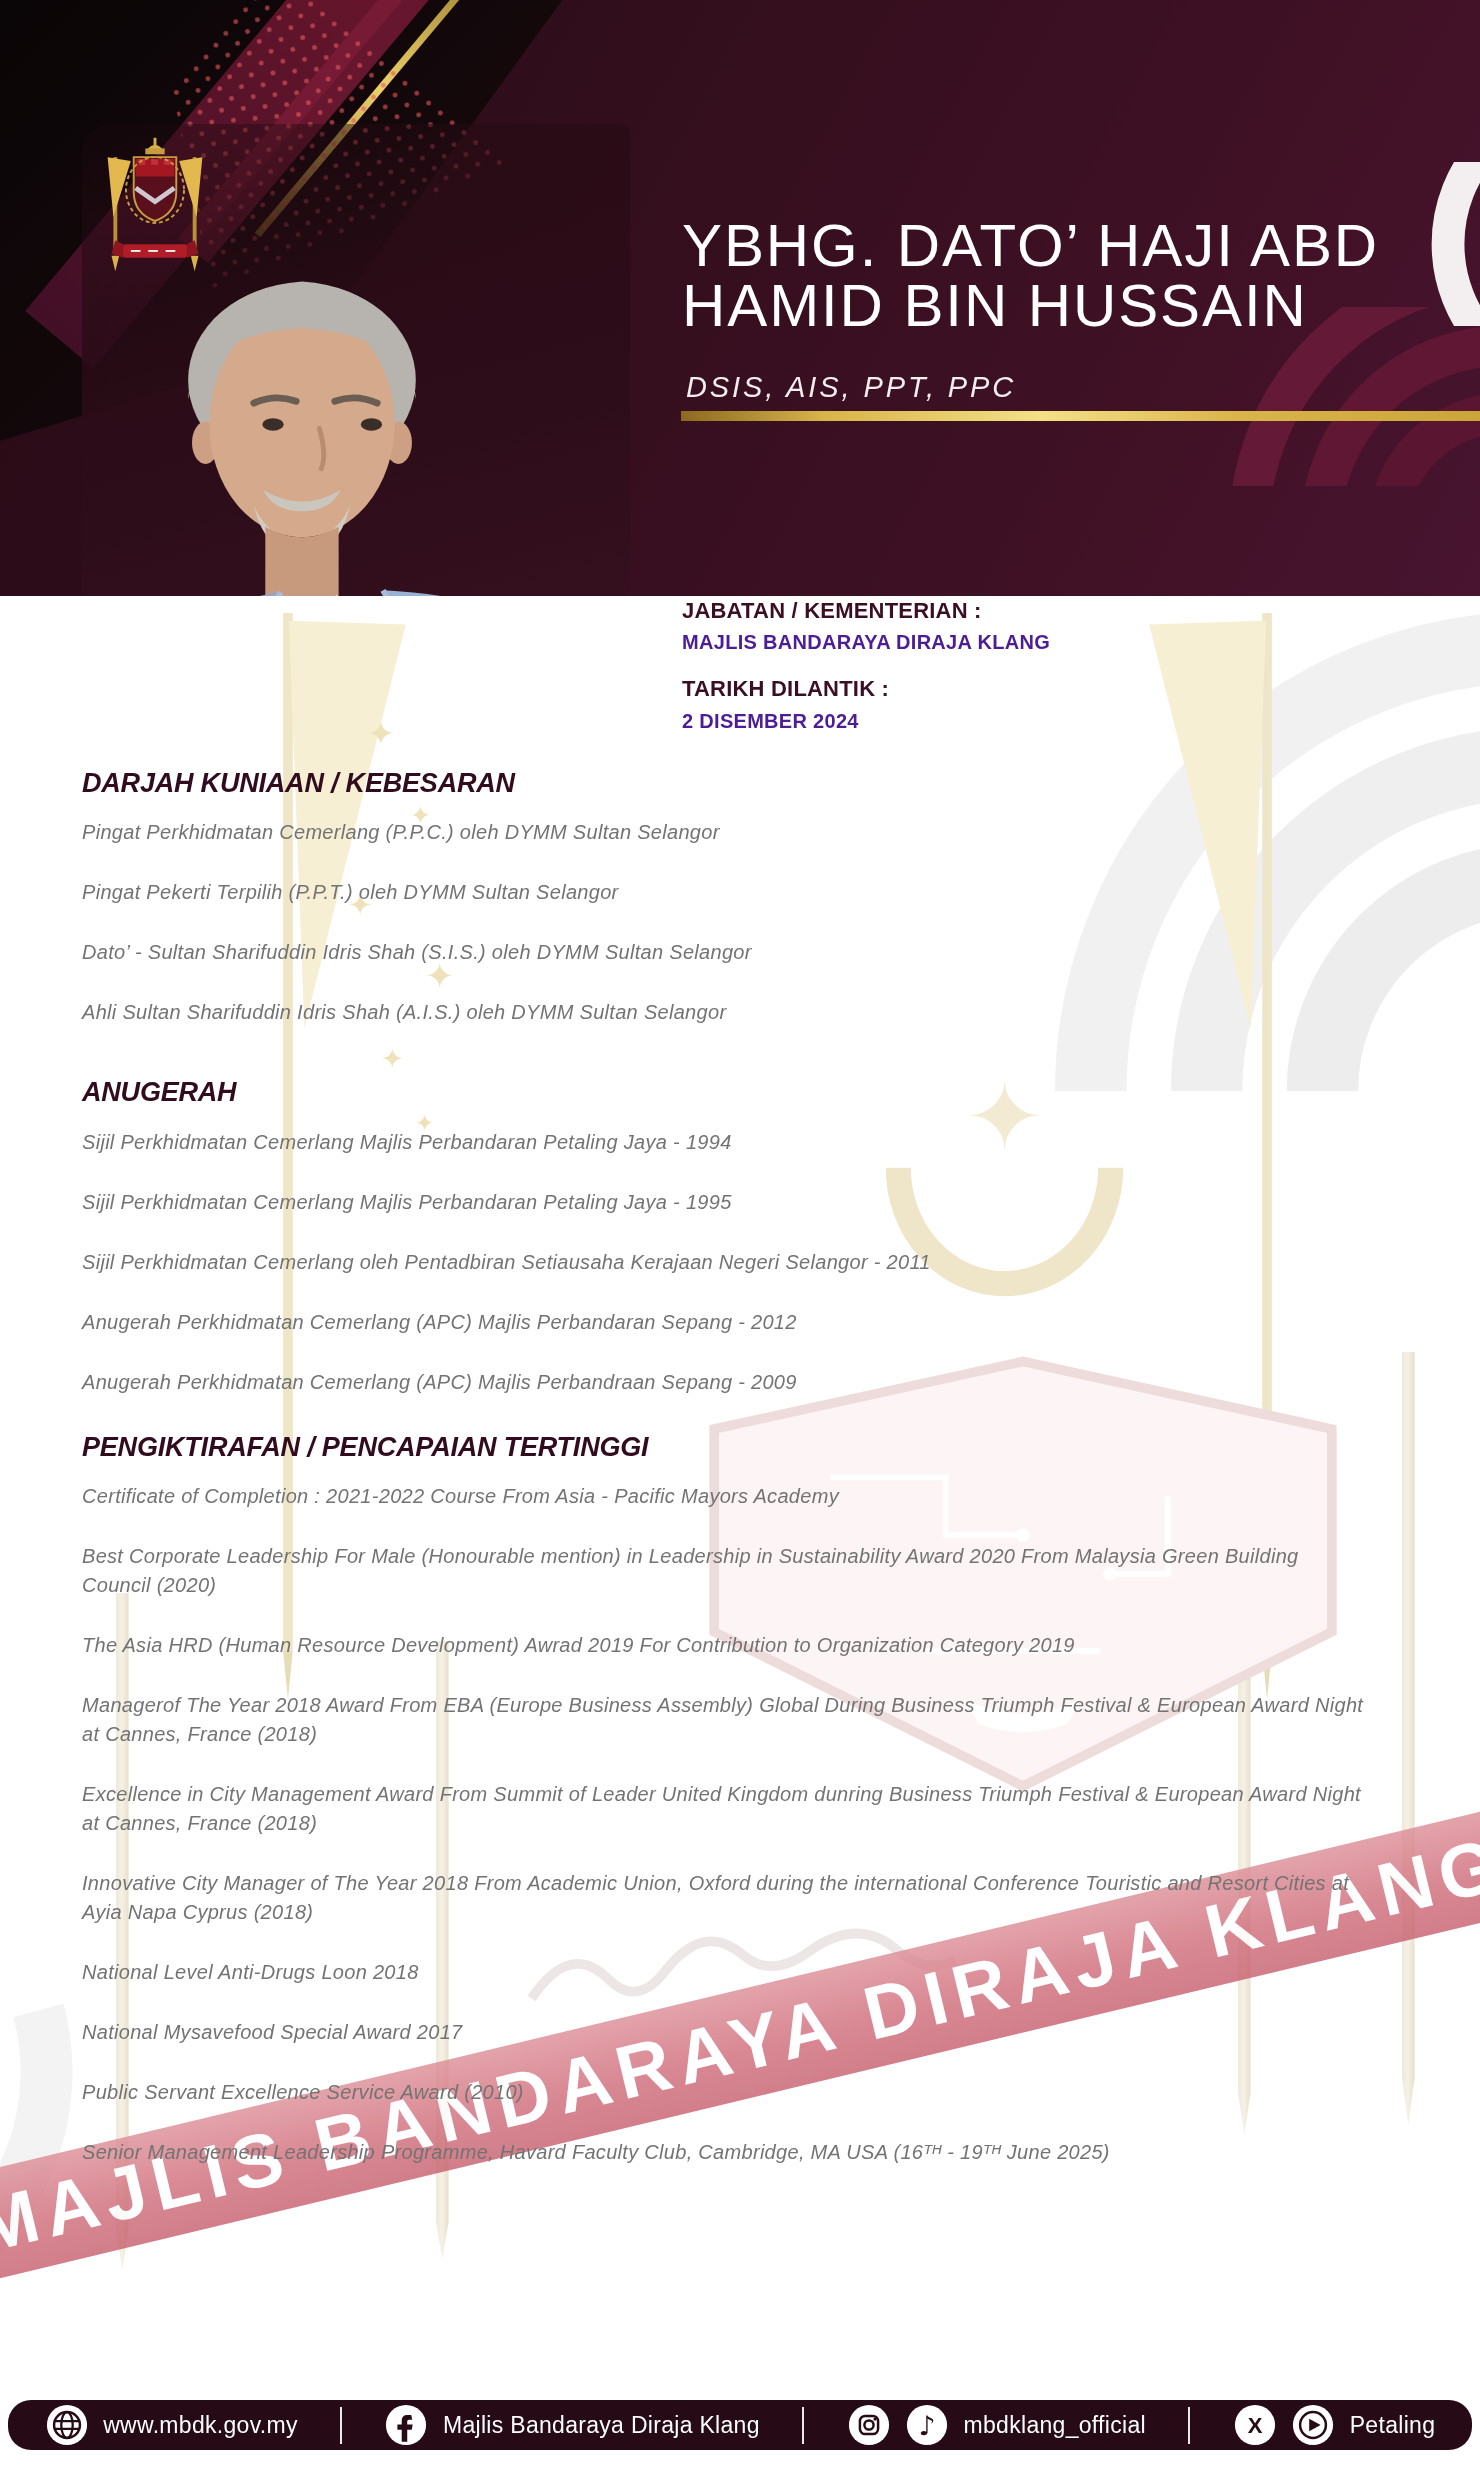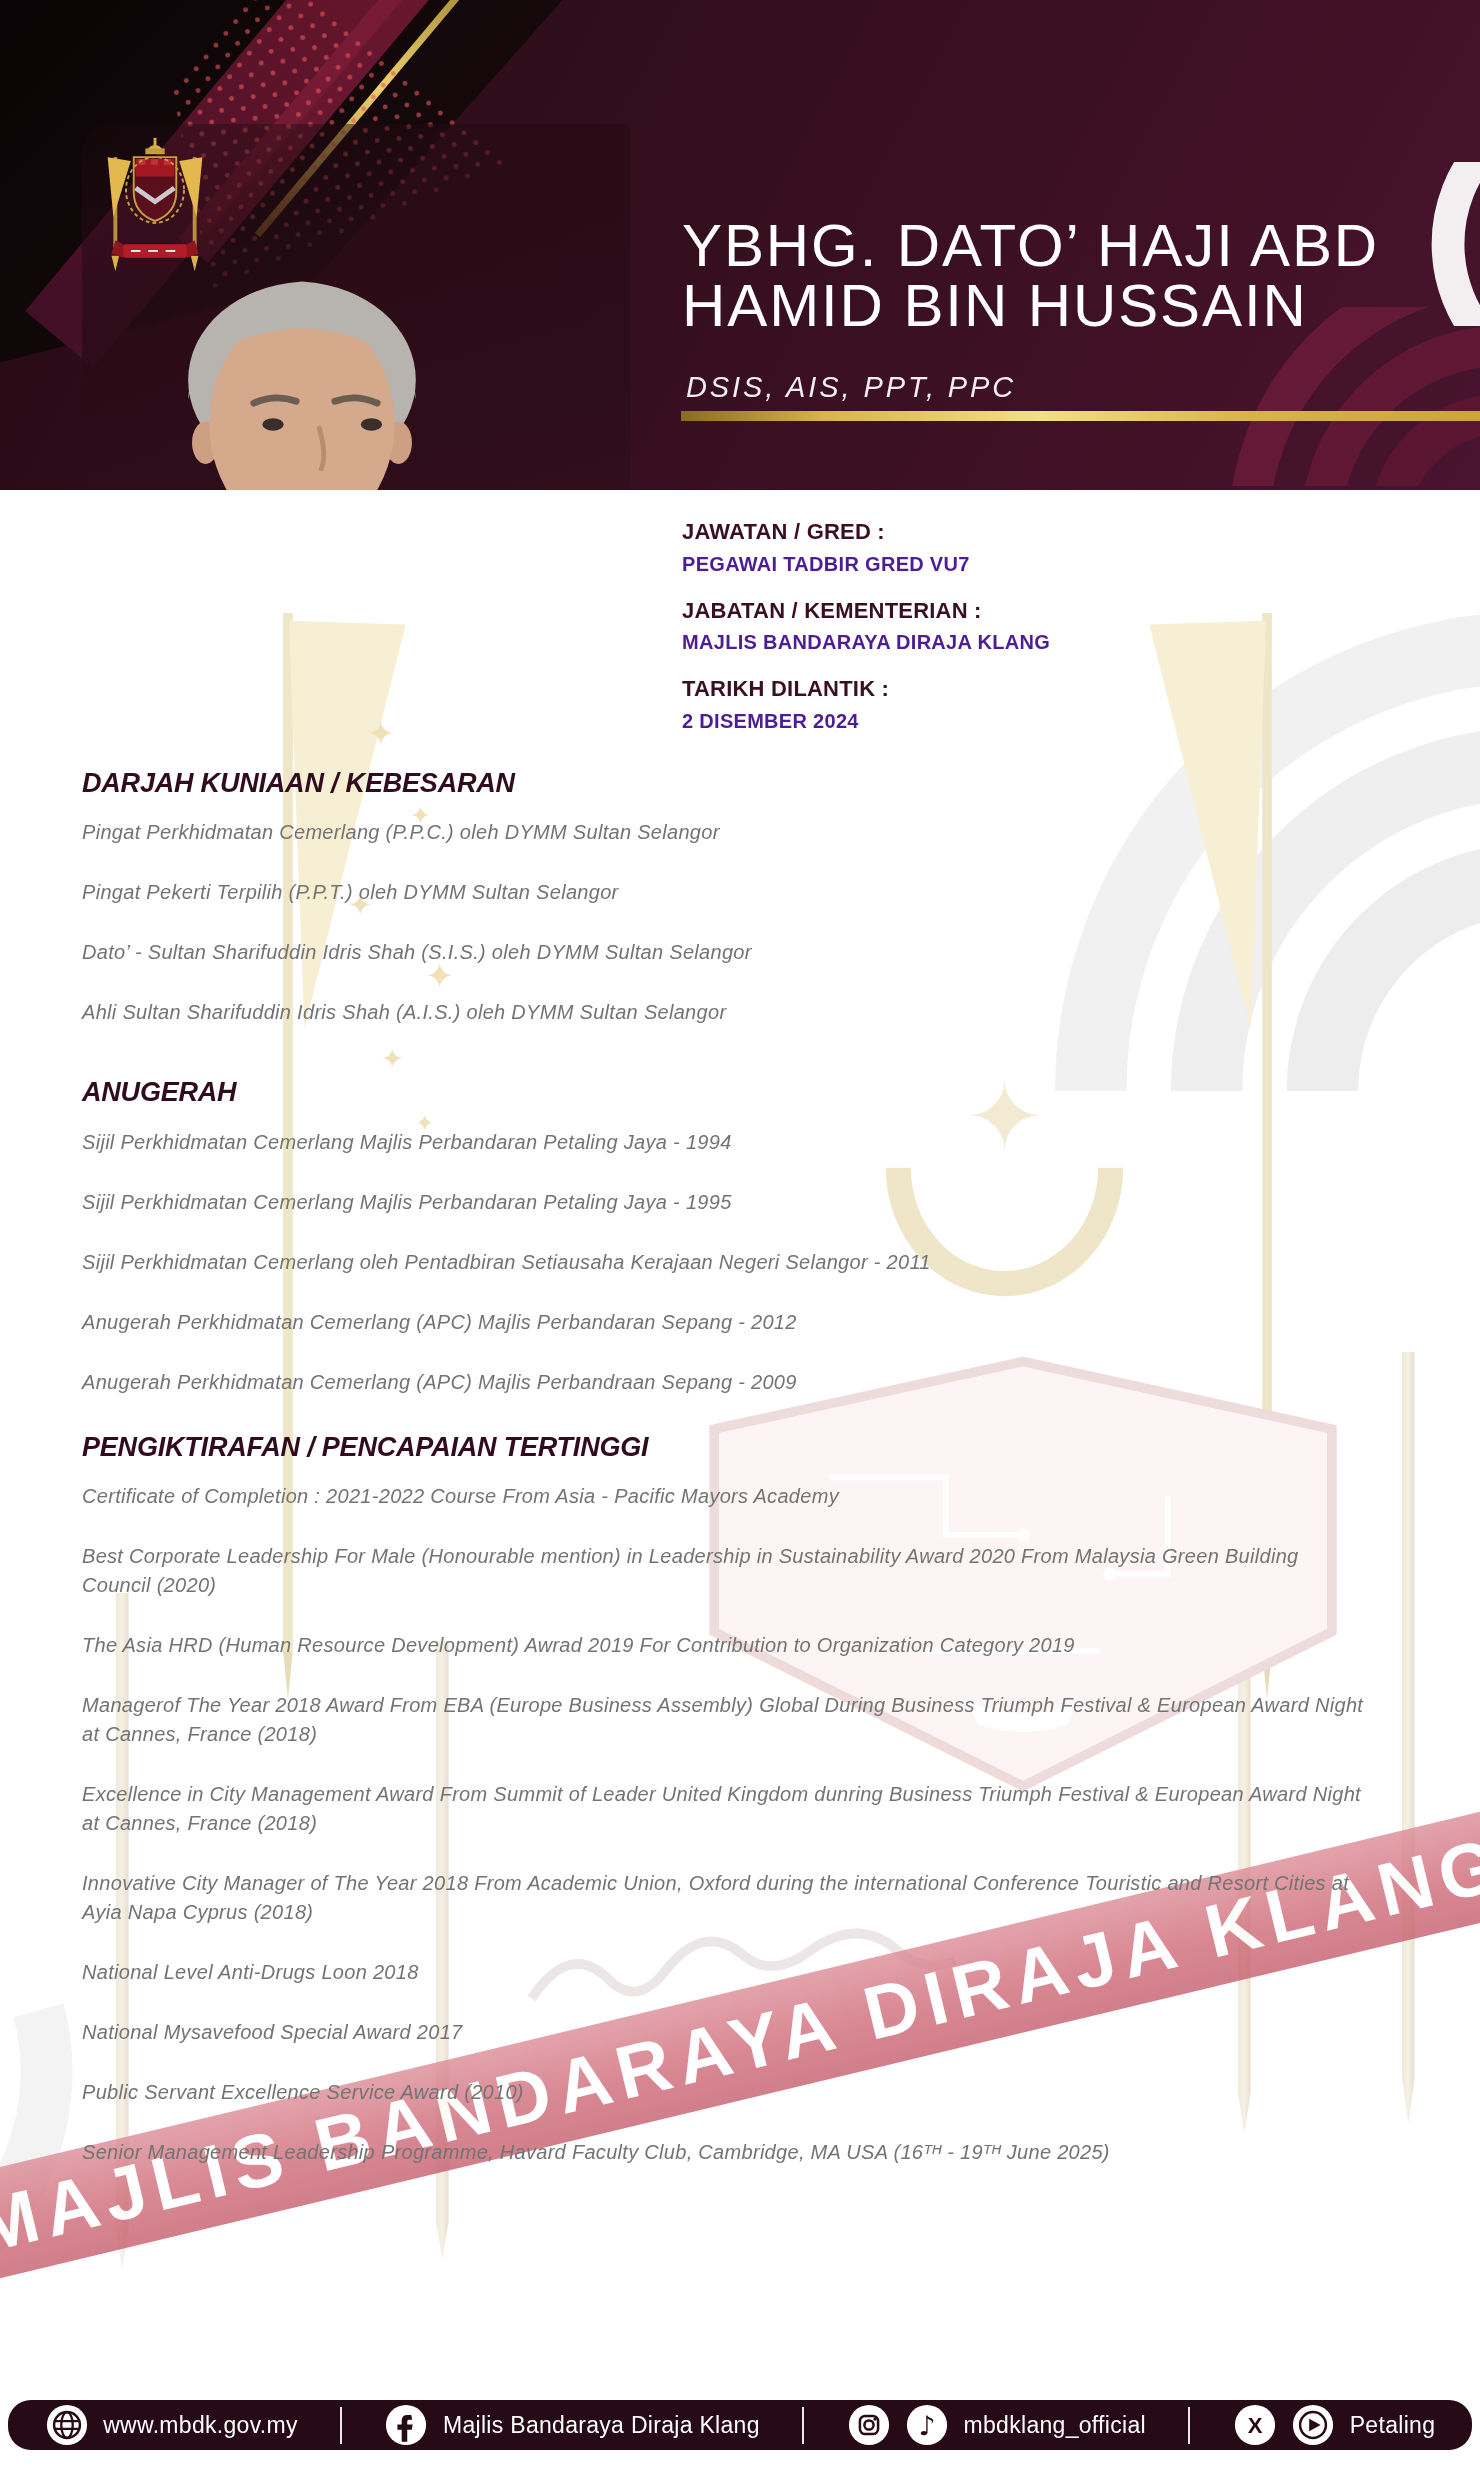--- a/index.html
+++ b/index.html
@@ -10,21 +10,21 @@
   .wm{position:absolute;z-index:0;}
   .wm-pole{position:absolute;width:12.6px;background:linear-gradient(90deg,#efe9da,#f6f1e6 45%,#e7dfcc);
            clip-path:polygon(0 0,100% 0,100% 94%,50% 100%,0 94%);z-index:0;}
   .wm-star{position:absolute;color:#efe2ba;z-index:0;font-family:"DejaVu Sans",sans-serif;}
   .wm-ribbon{position:absolute;left:-135px;top:1991px;width:1750px;height:108px;
              transform:rotate(-13.5deg);background:linear-gradient(180deg,#dd8d97 0%,#d06c79 55%,#c65f6e 100%);
              opacity:.8;display:flex;align-items:center;justify-content:center;overflow:hidden;z-index:0;}
   .wm-ribbon span{color:#ffffff;font-weight:bold;font-size:75px;letter-spacing:7.7px;white-space:nowrap;}
 
   
-  .banner{position:absolute;left:0;top:0;width:1480px;height:490px;z-index:3;overflow:hidden;
+  .banner{position:absolute;left:0;top:0;width:1480px;height:596px;z-index:3;overflow:hidden;
           background:linear-gradient(118deg,#260a14 0%,#320e1c 38%,#411126 78%,#481430 100%);}
   .corner-dark{position:absolute;inset:0;background:linear-gradient(135deg,#0a0506 0%,#150а0c 40%,#230c12 100%);
           background:linear-gradient(135deg,#0a0506 0%,#1a0a0e 45%,#260c14 100%);
           clip-path:polygon(0 0,38% 0,21% 58%,0 74%);}
   .stripe1{position:absolute;left:170px;top:-87px;width:89px;height:483px;transform:rotate(40deg);
            background:linear-gradient(180deg,#70172f,#47102a);opacity:.9;}
   .stripe2{position:absolute;left:307px;top:-116px;width:39px;height:415px;transform:rotate(40deg);
            background:#7c1b38;opacity:.8;}
   .stripe-gold{position:absolute;left:378px;top:-106px;width:6.8px;height:386px;transform:rotate(40deg);
            background:linear-gradient(180deg,#8a6a1f,#ecd06a,#8a6a1f);}

